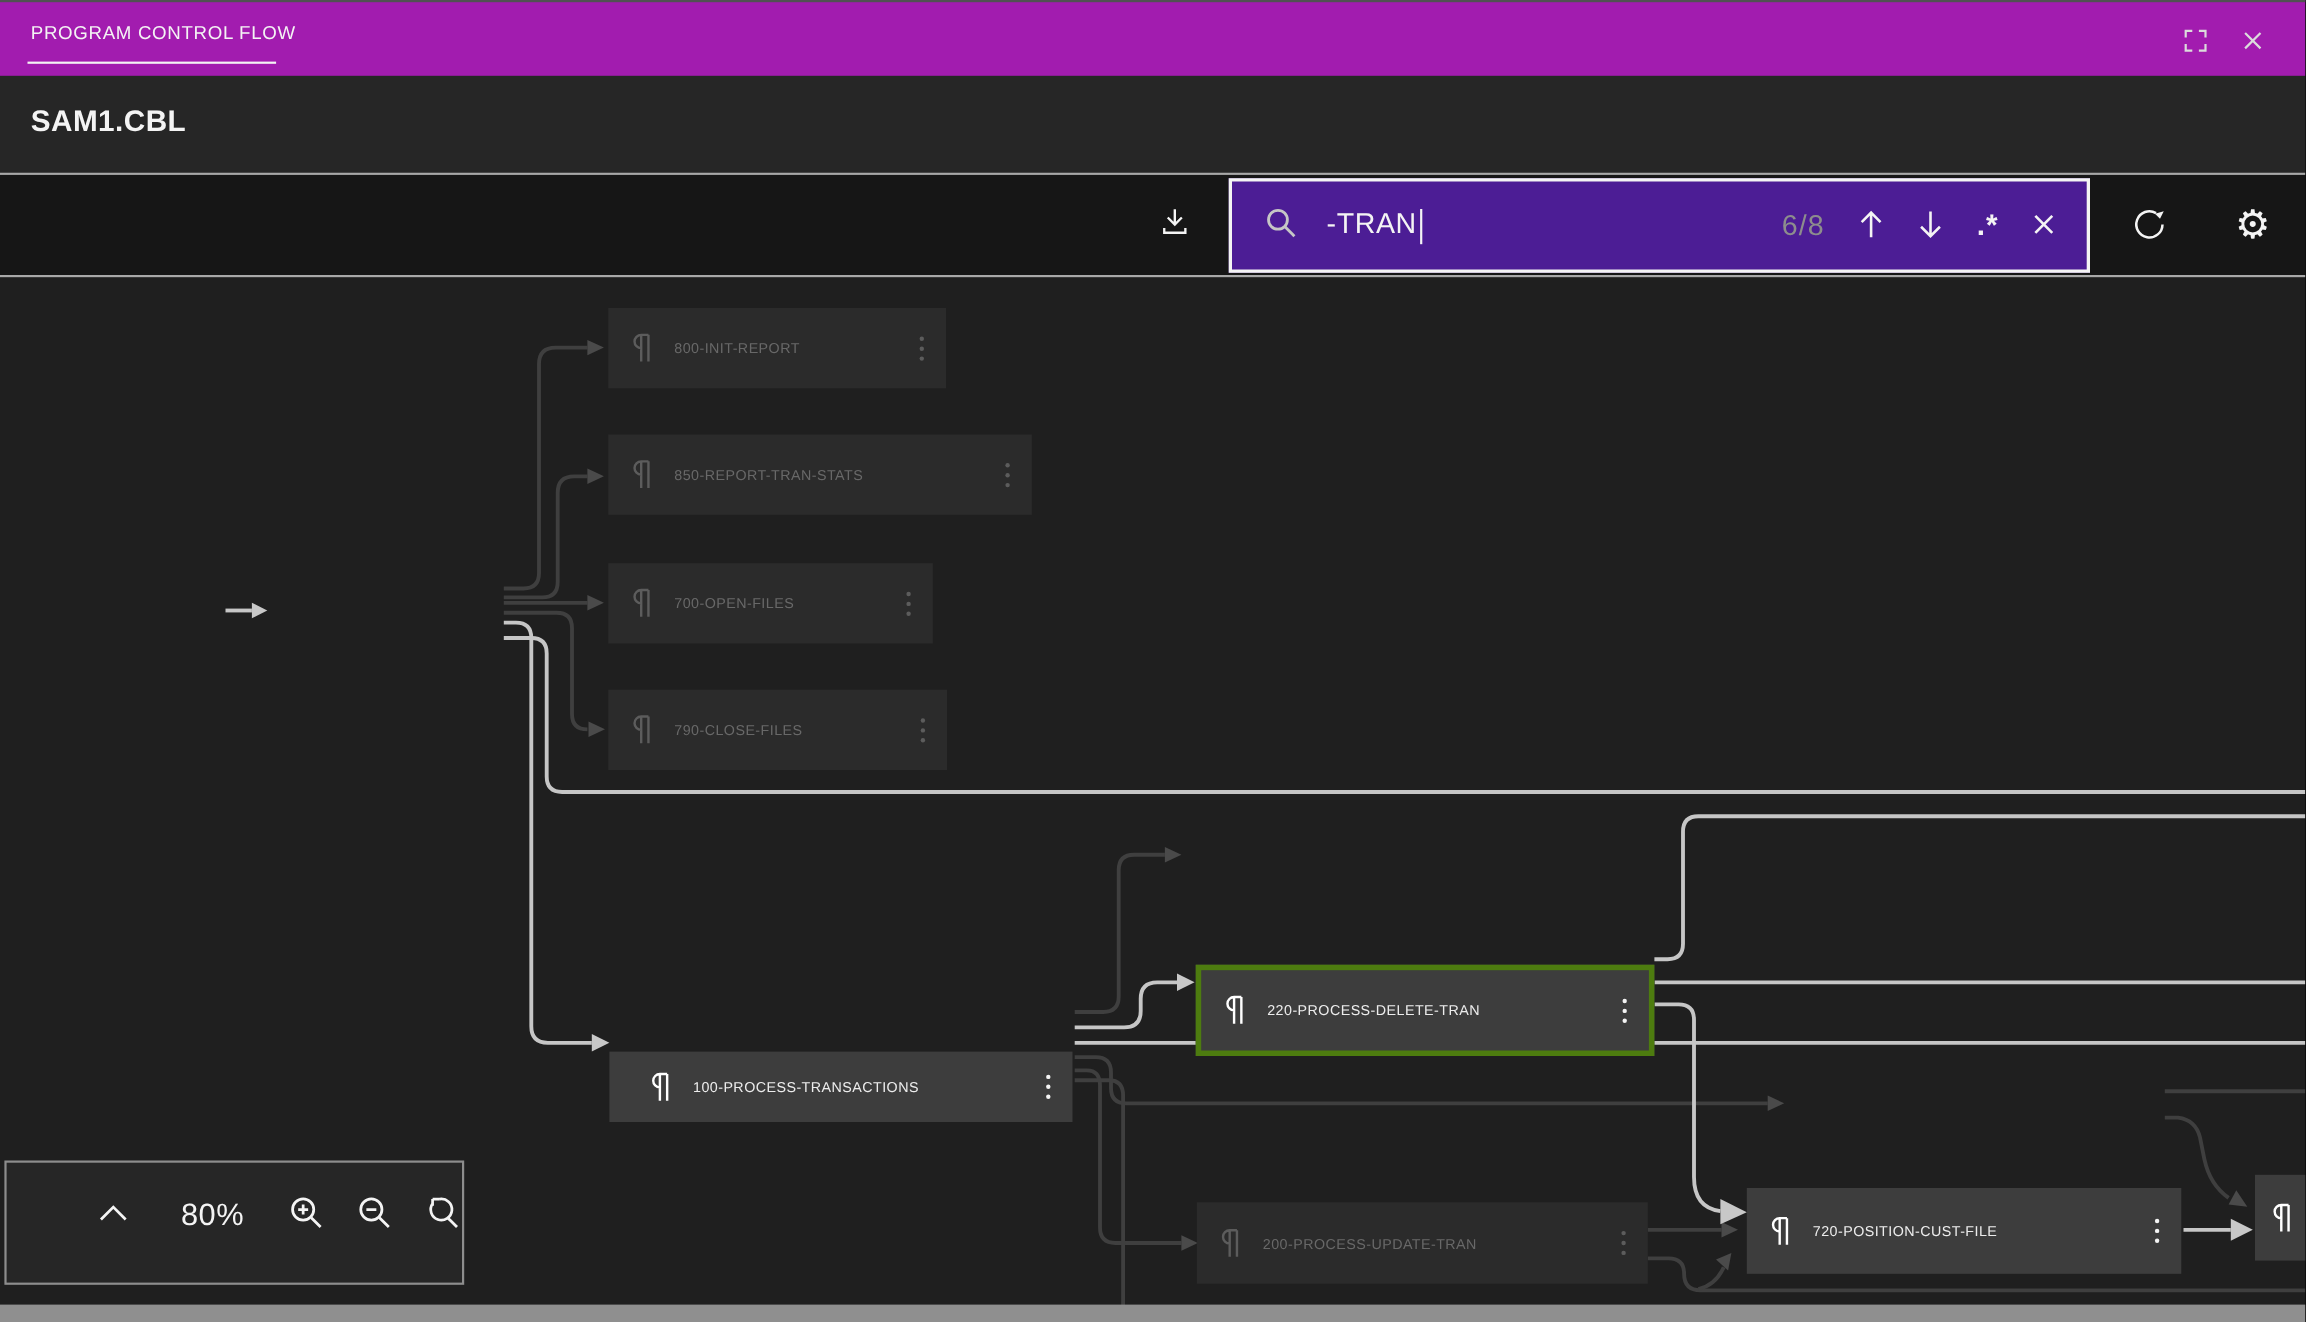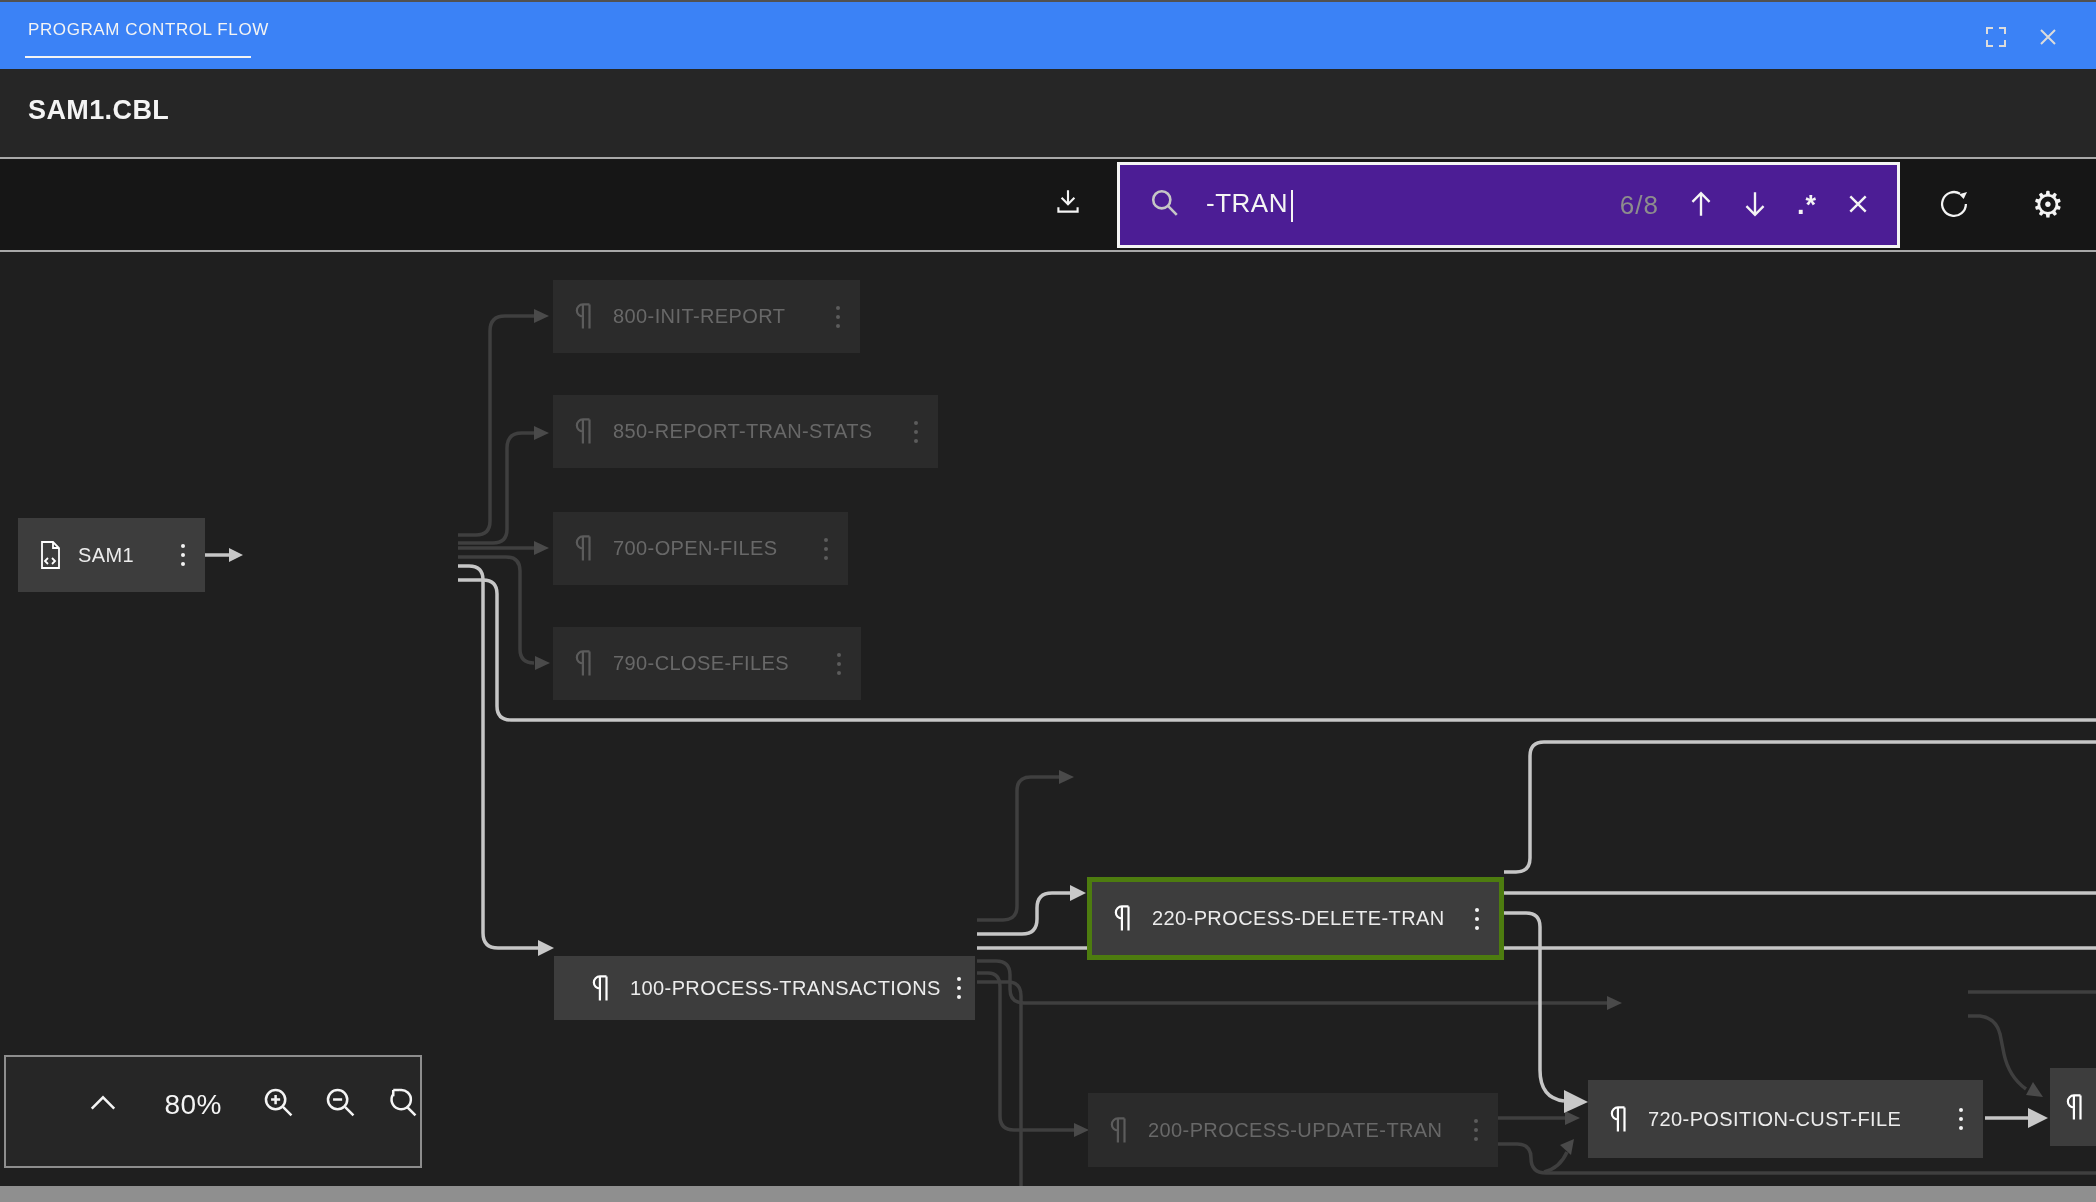--- a/index.html
+++ b/index.html
@@ -4,21 +4,21 @@
 <style>
   * { margin:0; padding:0; box-sizing:border-box; }
   html,body { background:#000; }
   .app {
     position:relative; width:2096px; height:1202px; overflow:hidden;
     background:#1f1f1f; font-family:"Liberation Sans", sans-serif;
     -webkit-font-smoothing:antialiased;
   }
   
   .titlebar { position:absolute; left:0; top:0; width:2096px; height:69px;
-    background:#3b82f6; border-top:2px solid #515151; }
+    background:#a21caf; border-top:2px solid #515151; }
   .title-tab { position:absolute; left:28px; top:18px; color:#f4f4f4;
     font-size:17px; letter-spacing:0.6px; }
   .title-underline { position:absolute; left:25px; top:54px; width:226px; height:2px; background:#f4f4f4; }
   .win-btn { position:absolute; top:14px; width:44px; height:44px; display:flex;
     align-items:center; justify-content:center; background:none; border:none; cursor:pointer; }
   .win-btn svg { stroke:#dcdcdc; stroke-width:2; fill:none; }
   
   .filebar { position:absolute; left:0; top:69px; width:2096px; height:88px; background:#262626; }
   .filebar .file-name { position:absolute; left:28px; top:26px; color:#f4f4f4;
     font-size:27px; font-weight:bold; letter-spacing:0.4px; }
@@ -44,21 +44,21 @@
   
   .flow-edges { position:absolute; left:0; top:0; }
   .edge-dim { stroke:#3f3f3f; stroke-width:3.5; fill:none; }
   .edge-bright { stroke:#c6c6c6; stroke-width:3.5; fill:none; }
   .ah-dim { fill:#4a4a4a; }
   .ah-bright { fill:#c8c8c8; }
   .node { position:absolute; display:flex; align-items:center; padding:0 20px;
     background:#2b2b2b; cursor:pointer; }
   .node .pil { flex:0 0 auto; margin-right:18px; display:flex; }
   .node .pil svg, .node .file-ic svg { display:block; }
-  .node .nlabel { font-size:20px; letter-spacing:0.4px; color:#686868; white-space:nowrap; }
+  .node .nlabel { font-size:13px; letter-spacing:0.4px; color:#686868; white-space:nowrap; }
   .node .kebab { margin-left:auto; padding-left:16px; display:flex; flex-direction:column; gap:5px; cursor:pointer; }
   .node .kebab i { width:4px; height:4px; border-radius:50%; background:#5c5c5c; }
   .node .pil svg path { stroke:#5c5c5c; }
   .node.bright { background:#3d3d3d; }
   .node.bright .nlabel { color:#ececec; }
   .node.bright .kebab i { background:#f4f4f4; }
   .node.bright .pil svg path { stroke:#ffffff; }
   .node.selected { border:5px solid #4d7c0f;margin-top:29px; }
   .file-ic { flex:0 0 auto; margin-right:16px; display:flex; }
   
@@ -197,34 +197,20 @@
       <path class="edge-bright" d="M977 948 L2096 948"></path>
       <path class="edge-bright" d="M1504 872 L1516 872 Q1530 872 1530 858 L1530 756 Q1530 742 1544 742 L2096 742"></path>
       <path class="edge-bright" d="M1504 893 L2096 893"></path>
       <path class="edge-bright" d="M1504 913 L1526 913 Q1540 913 1540 927 L1540 1070 Q1540 1098 1564 1101"></path>
       <path class="ah-bright" d="M1588 1102 L1564 1090 L1564 1113 Z"></path>
       <path class="edge-bright" d="M1985 1118 L2028 1118"></path>
       <path class="ah-bright" d="M2048 1118 L2028 1108 L2028 1128 Z"></path>
     </g>
   </svg>
 
-  <div class="node bright" style="left:18px; top:518px; width:187px; height:74px;">
-    <span class="file-ic">
-      <svg width="24" height="28" viewBox="0 0 24 28">
-          <path d="M4 27 V1 H15 L21 7 V27 Z M15 1 V7 H21" fill="none" stroke="#ffffff" stroke-width="1.8"></path>
-          <path d="M10 17 L7 20 L10 23 M14 17 L17 20 L14 23" fill="none" stroke="#ffffff" stroke-width="1.8"></path>
-        </svg>
-    </span>
-    <span class="nlabel">SAM1</span>
-    <span class="kebab">
-        <i></i>
-        <i></i>
-        <i></i>
-      </span>
-  </div>
 
 
   <div class="node" style="left:553px; top:280px; width:307px; height:73px;">
     <span class="pil">
       <svg width="22" height="29" viewBox="0 0 20 26">
           <path d="M9 24 V2 M15 24 V2 M15 2 H9 A5.5 5.5 0 0 0 9 13" fill="none" stroke-width="2"></path>
         </svg>
     </span>
     <span class="nlabel">800-INIT-REPORT</span>
     <span class="kebab">

